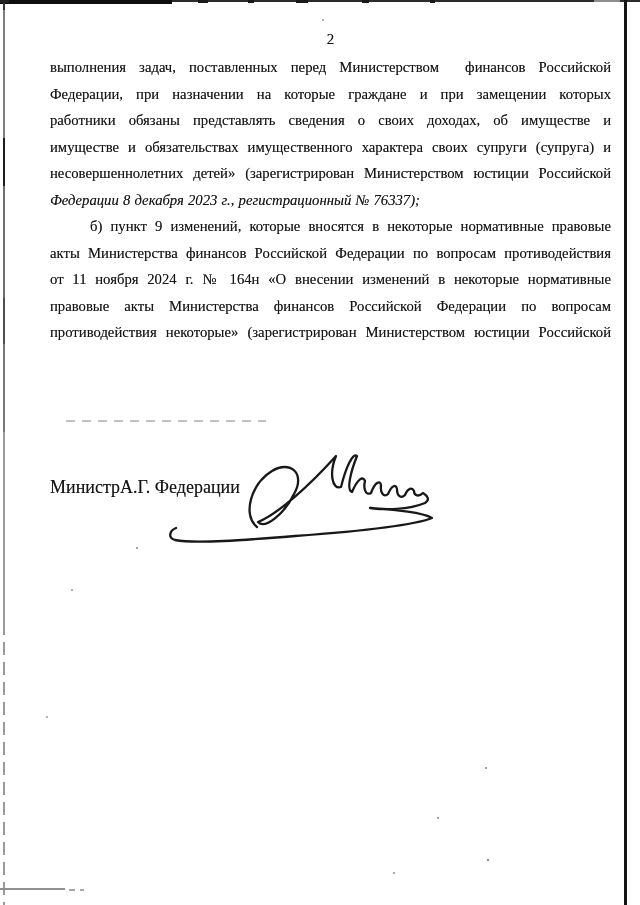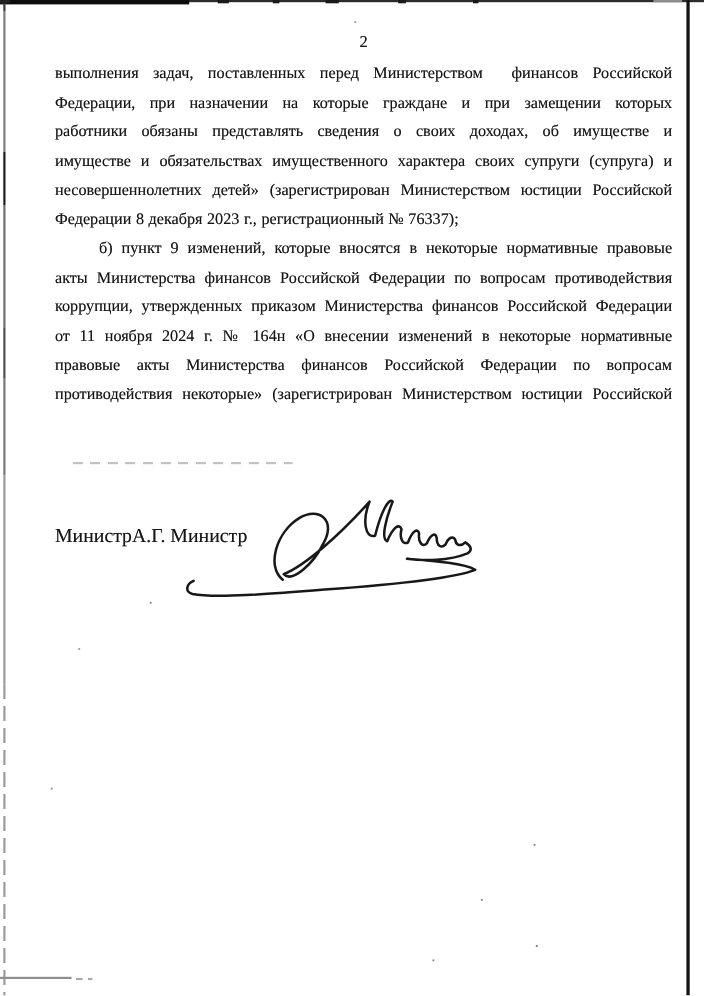--- a/index.html
+++ b/index.html
@@ -42,21 +42,21 @@
     text-shadow:0 0 .4px rgba(0,0,0,.5);
   }
   .text-block{position:absolute;left:50px;top:54px;width:561px;}
   .line{
     font-size:14.7px;height:26.5px;line-height:26.5px;
     text-align:justify;text-align-last:justify;text-justify:inter-word;
     white-space:normal;overflow:hidden;
     text-shadow:0 0 .4px rgba(0,0,0,.5);
     word-spacing:.5px;
   }
-  .line.last{text-align-last:left;}
+  .line.last{text-align-last:left;font-style:italic;}
   .line.indent{text-indent:40px;}
   .signature-row{
     position:absolute;left:50px;top:477px;width:561px;
     display:flex;align-items:flex-start;
     font-size:18px;line-height:20px;
     text-shadow:0 0 .4px rgba(0,0,0,.5);
   }
   .signature-svg{position:absolute;left:160px;top:440px;width:280px;height:112px;}
 </style>
 </head>
@@ -94,29 +94,28 @@
 
   <div class="text-block" id="text-block">
       <div class="line">выполнения задач, поставленных перед Министерством&nbsp; финансов Российской</div>
       <div class="line">Федерации, при назначении на которые граждане и при замещении которых</div>
       <div class="line">работники обязаны представлять сведения о своих доходах, об имуществе и</div>
       <div class="line">имуществе и обязательствах имущественного характера своих супруги (супруга) и</div>
       <div class="line">несовершеннолетних детей» (зарегистрирован Министерством юстиции Российской</div>
       <div class="line last">Федерации 8 декабря 2023 г., регистрационный № 76337);</div>
       <div class="line indent">б) пункт 9 изменений, которые вносятся в некоторые нормативные правовые</div>
       <div class="line">акты Министерства финансов Российской Федерации по вопросам противодействия</div>
-      <div class="line">коррупции, утвержденных приказом Министерства финансов Российской Федерации</div>
       <div class="line">от 11 ноября 2024 г. № 164н «О внесении изменений в некоторые нормативные</div>
       <div class="line">правовые акты Министерства финансов Российской Федерации по вопросам</div>
       <div class="line">противодействия некоторые» (зарегистрирован Министерством юстиции Российской</div>
     </div>
 
   <div class="signature-row">
     <span>Министр</span>
-    <span>А.Г. Министр</span>
+    <span>А.Г. Федерации</span>
   </div>
 
   <svg class="signature-svg" viewBox="0 0 280 112" xmlns="http://www.w3.org/2000/svg">
     <path fill="none" stroke="#181818" stroke-width="2.3" stroke-linecap="round" stroke-linejoin="round" d="M 97,87
          C 82,75 91,44 112,31
          C 130,20 146,33 134,54
          C 125,73 105,90 98,82
          C 118,74 150,45 176,16
          C 169,33 172,50 181,47
          C 186,27 193,12 197,16

